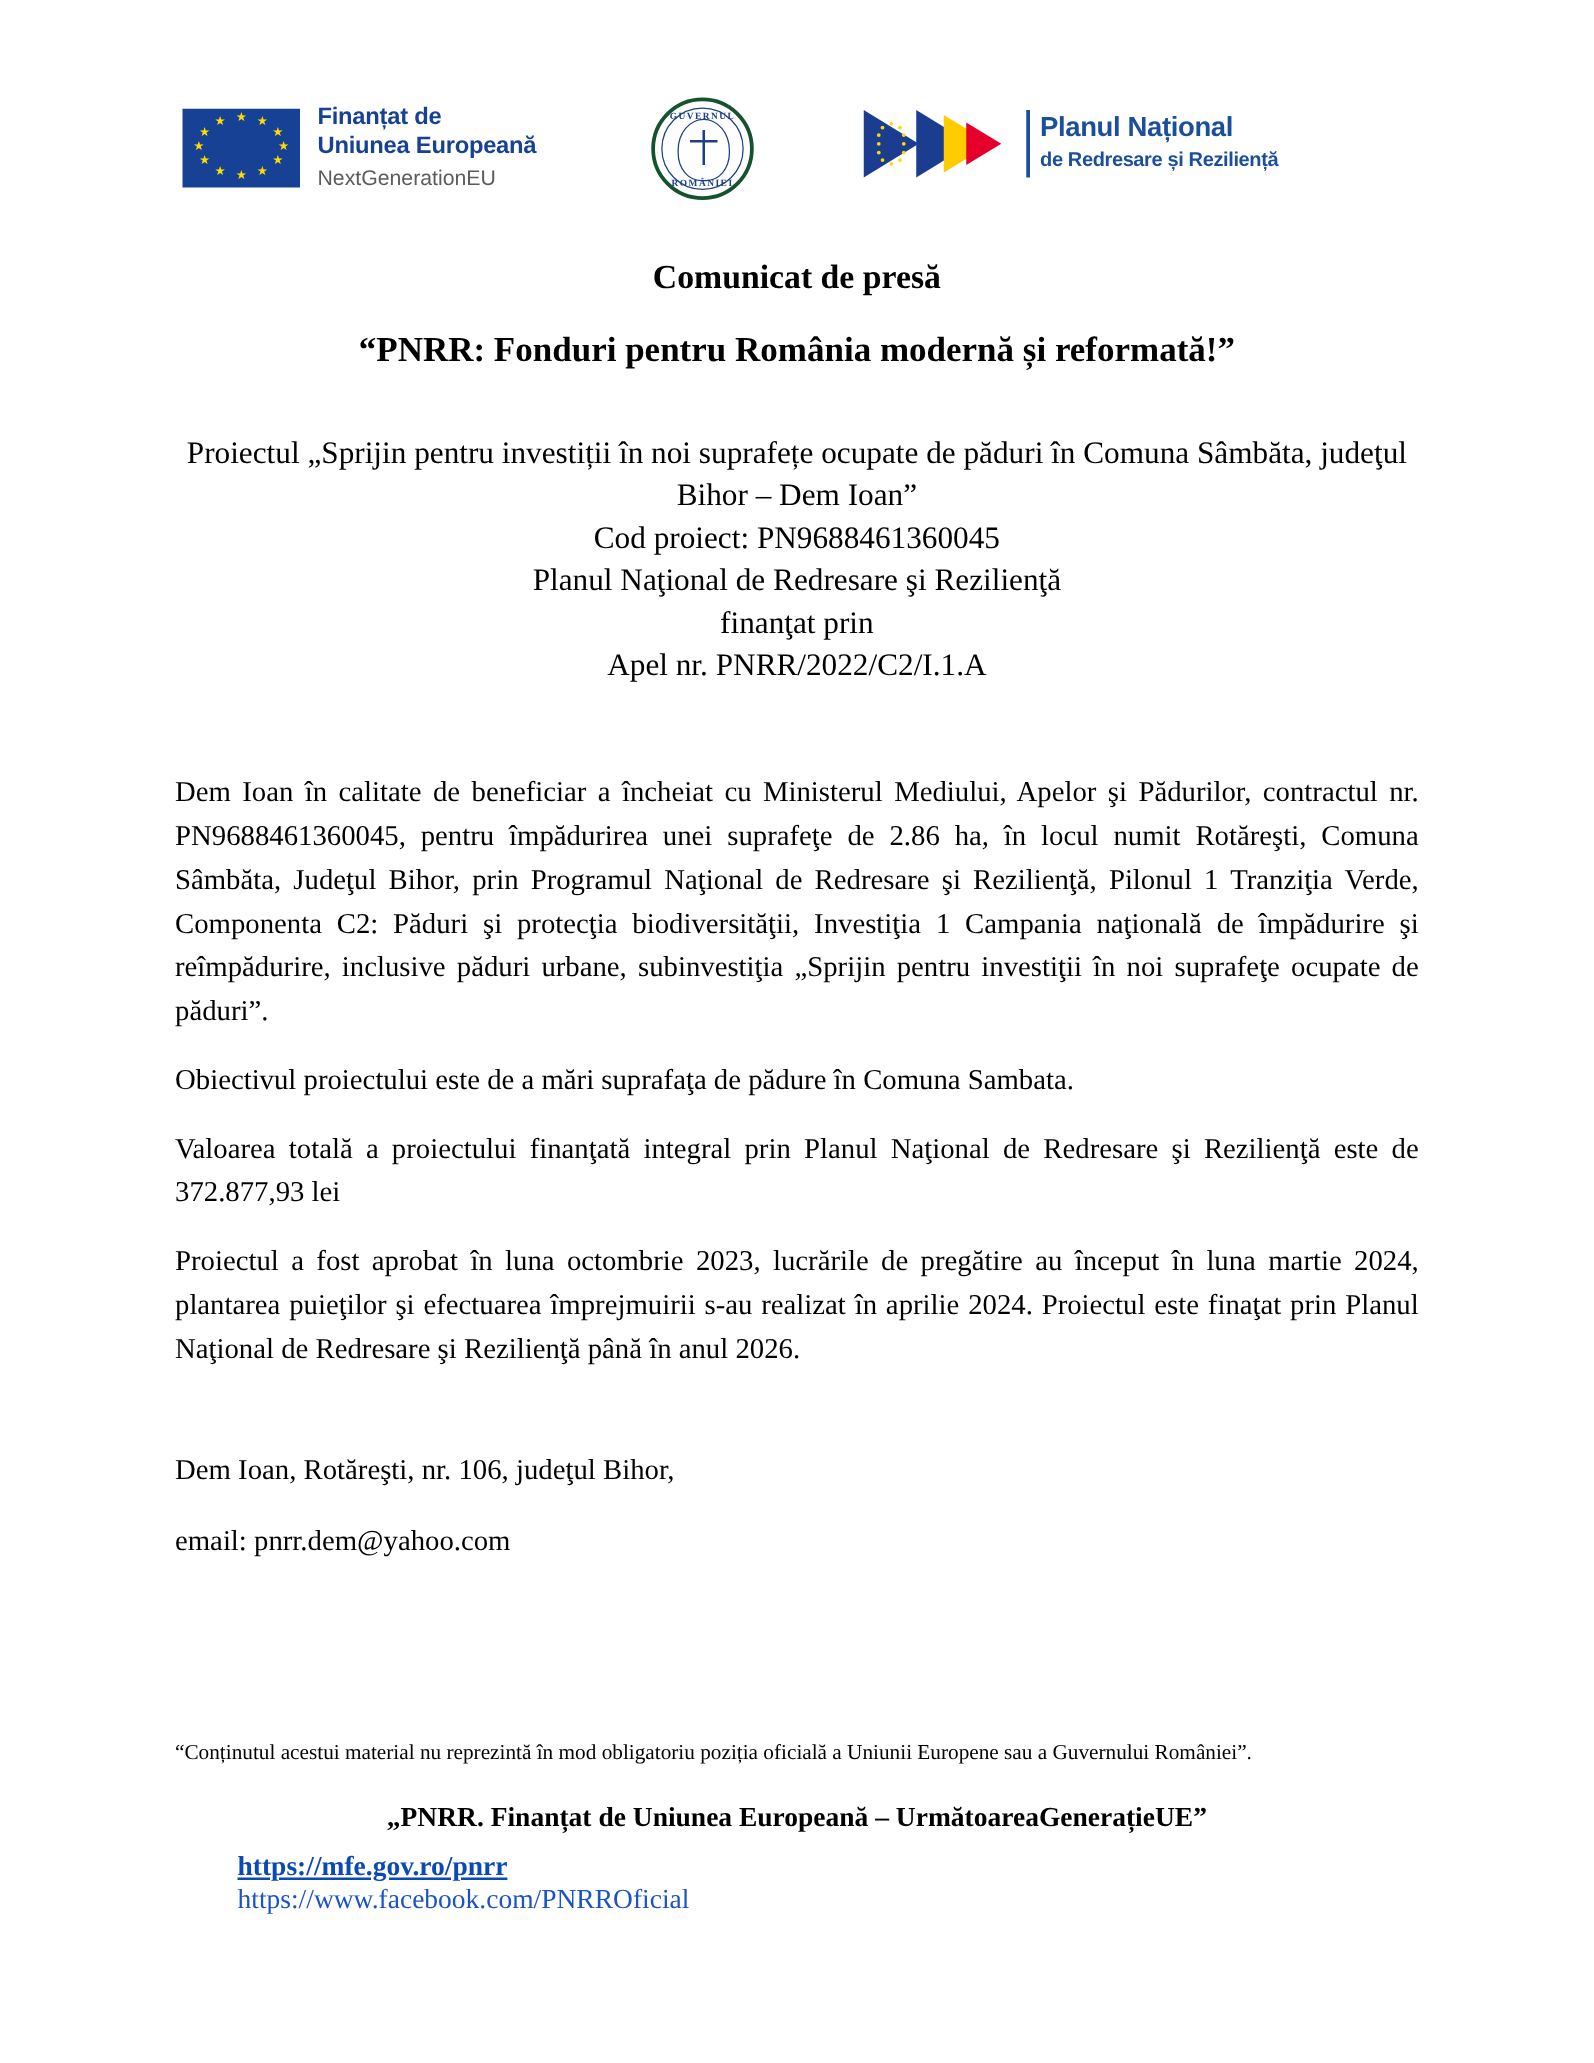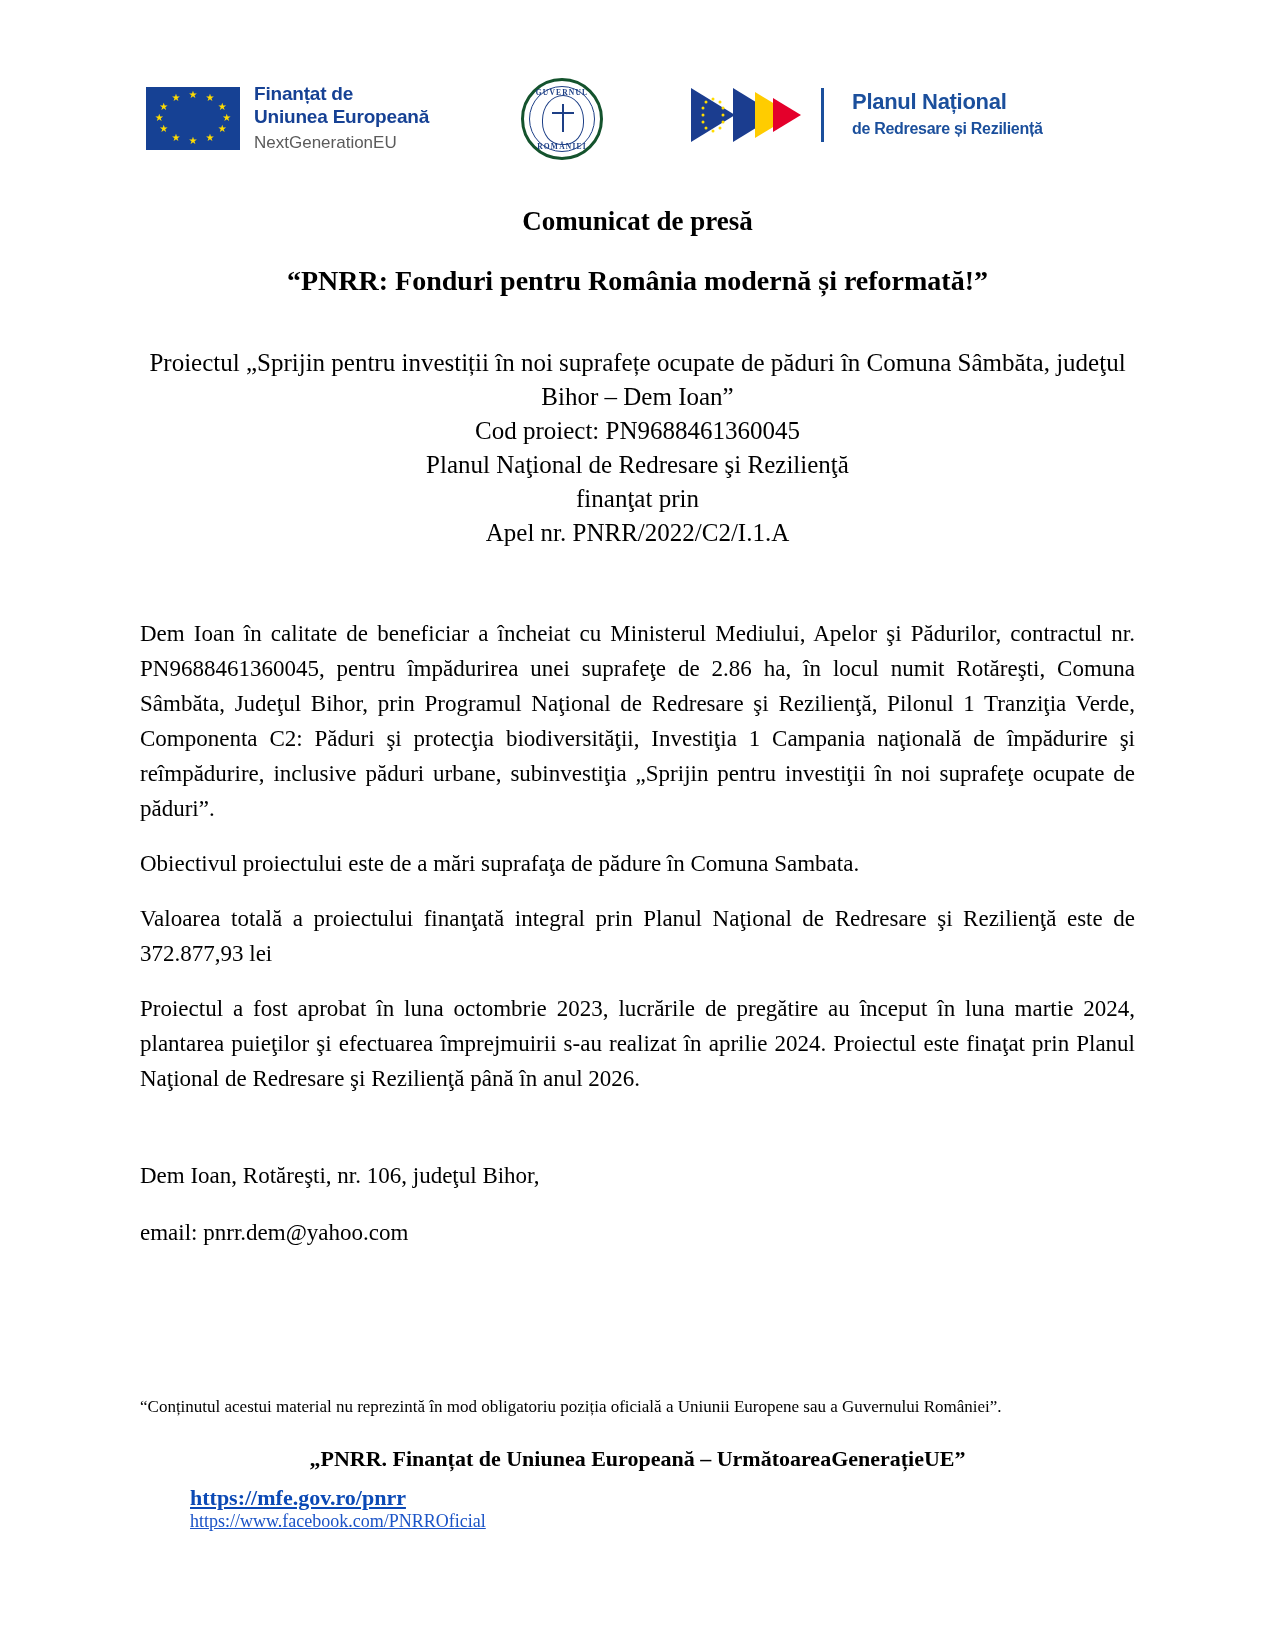--- a/index.html
+++ b/index.html
@@ -140,21 +140,21 @@
     margin-top: 2px;
   }
   .pnrr-arrows {
     width: 118px;
     height: 62px;
     position: relative;
     flex: none;
   }
   .pnrr-text {
     margin-left: 14px;
-    padding-left: 28px;
+    padding-left: 8px;
     border-left: 3px solid #1b4f9c;
     font-family: "Liberation Sans", "DejaVu Sans", sans-serif;
     color: #1b4f9c;
     font-weight: bold;
   }
   .pnrr-text .p1 {
     font-size: 22px;
     line-height: 27px;
     letter-spacing: -0.3px;
   }
@@ -238,22 +238,21 @@
     flex-direction: column;
   }
   .link-primary {
     color: #0b49b5;
     text-decoration: underline;
     font-weight: bold;
     font-size: 22px;
   }
   .link-secondary {
     color: #1a53c7;
-    text-decoration: underline;
-    font-size: 18px;
+    font-size: 22px;
   }
 </style>
 </head>
 <body>
 
 <div class="page">
 
   <div class="logo-strip">
 
     <div class="logo-eu">

